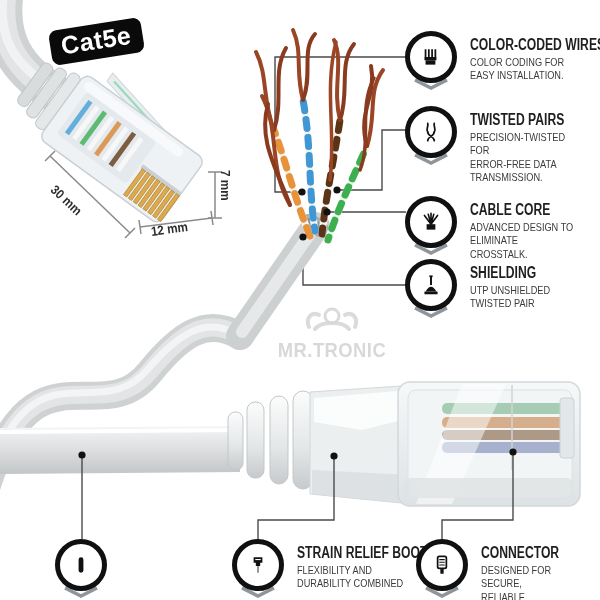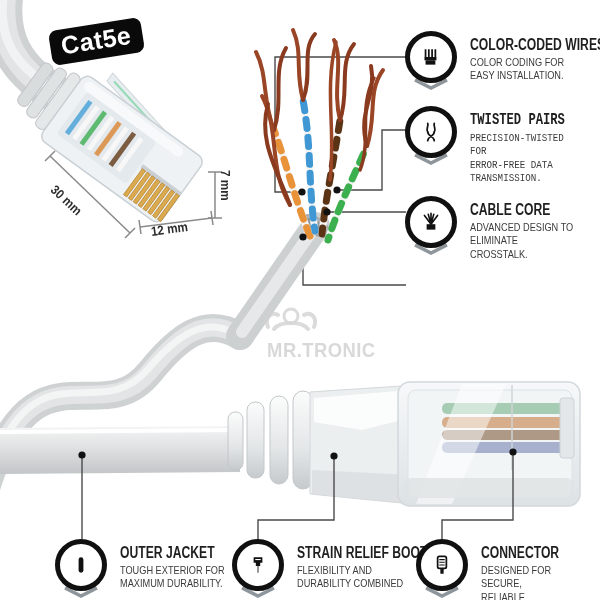--- a/index.html
+++ b/index.html
@@ -14,39 +14,39 @@
          transform:rotate(-9deg);letter-spacing:.5px;}
 
   
   .dim{position:absolute;font-size:13px;font-weight:700;color:#2d2d2d;white-space:nowrap;
        transform-origin:0 0;}
   .dim-30{left:58px;top:182px;transform:rotate(43deg) scaleX(.9);}
   .dim-12{left:150px;top:224px;transform:rotate(-8deg) scaleX(.9);}
   .dim-7{left:233px;top:170px;transform:rotate(90deg) scaleX(.9);}
 
   
-  .watermark{position:absolute;left:262px;top:303px;width:128px;opacity:.85;}
+  .watermark{position:absolute;left:268px;top:303px;width:128px;text-align:center;opacity:.85;}
   .watermark .wm-text{font-size:20px;font-weight:700;color:#d2d2d2;letter-spacing:.5px;
                       transform:scaleX(.92);transform-origin:50% 50%;}
 
   
   .callout{position:absolute;display:flex;align-items:flex-start;}
   .cicon{position:relative;width:52px;height:64px;flex:0 0 52px;}
   .circle{position:absolute;left:0;top:0;width:42px;height:42px;border:5px solid #101010;
           border-radius:50%;background:#fff;display:flex;align-items:center;justify-content:center;
           z-index:2;}
   .chev{position:absolute;left:7px;top:47px;z-index:1;}
   .ctext{margin-left:13px;padding-top:6px;}
   .c-title{font-size:16px;font-weight:700;color:#1f1f1f;white-space:nowrap;
            transform:scaleX(.76);transform-origin:0 0;line-height:1.05;}
   .c-desc{margin-top:2px;font-size:11.5px;font-weight:400;color:#3b3b3b;line-height:1.18;
           white-space:pre-line;transform:scaleX(.8);transform-origin:0 0;}
   
   .co-r1{left:405px;top:31px;}
-  .co-r2{left:405px;top:106px;font-family:Liberation Mono, monospace;}
+  .co-r2{left:405px;top:106px;}
   .co-r3{left:405px;top:196px;}
   .co-r4{left:405px;top:259px;}
   
   .co-b1{left:55px;top:539px;}
   .co-b2{left:232px;top:539px;}
   .co-b3{left:416px;top:539px;}
 </style>
 </head>
 <body>
 
@@ -289,36 +289,51 @@
       <polyline points="3,2 19,10 35,2" fill="none" stroke="#8f969b" stroke-width="3.5"></polyline>
     </svg>
   </div>
   <div class="ctext">
     <div class="c-title">CABLE CORE</div>
     <div class="c-desc">ADVANCED DESIGN TO
 ELIMINATE CROSSTALK.</div>
   </div>
 </div>
 
+<div class="callout co-r4">
+  <div class="cicon">
+    <div class="circle">
+      <svg width="24" height="24" viewBox="0 0 22 22">
+        <path d="M11 3 v8" stroke="#111" stroke-width="1.8"></path>
+        <path d="M9.5 3 h3" stroke="#111" stroke-width="1.6"></path>
+        <path d="M6 17 q5 -9 10 0 z" fill="#111"></path>
+        <rect x="5" y="17" width="12" height="2.5" fill="#111"></rect>
+      </svg>
+    </div>
+    <svg class="chev" width="38" height="13">
+      <polyline points="3,2 19,10 35,2" fill="none" stroke="#8f969b" stroke-width="3.5"></polyline>
+    </svg>
+  </div>
+  <div class="ctext">
+    <div class="c-title">SHIELDING</div>
+    <div class="c-desc">UTP UNSHIELDED
+TWISTED PAIR</div>
+  </div>
+</div>
 
 <div class="callout co-b1">
   <div class="cicon">
     <div class="circle">
       <svg width="24" height="24" viewBox="0 0 22 22">
         <rect x="8.8" y="4" width="4.4" height="14" rx="2.2" fill="#111"></rect>
       </svg>
     </div>
     <svg class="chev" width="38" height="13">
       <polyline points="3,2 19,10 35,2" fill="none" stroke="#8f969b" stroke-width="3.5"></polyline>
     </svg>
-  </div>
-  <div class="ctext">
-    <div class="c-title">OUTER JACKET</div>
-    <div class="c-desc">TOUGH EXTERIOR FOR
-MAXIMUM DURABILITY.</div>
   </div>
 </div>
 
 <div class="callout co-b2">
   <div class="cicon">
     <div class="circle">
       <svg width="24" height="24" viewBox="0 0 22 22">
         <path d="M7 4 h8 v5 h-2 v3 h-1.6 v6 h-0.8 v-6 H9 v-3 H7 z" fill="#111"></path>
         <path d="M8.5 6 h5" stroke="#fff" stroke-width="1"></path>
       </svg>

